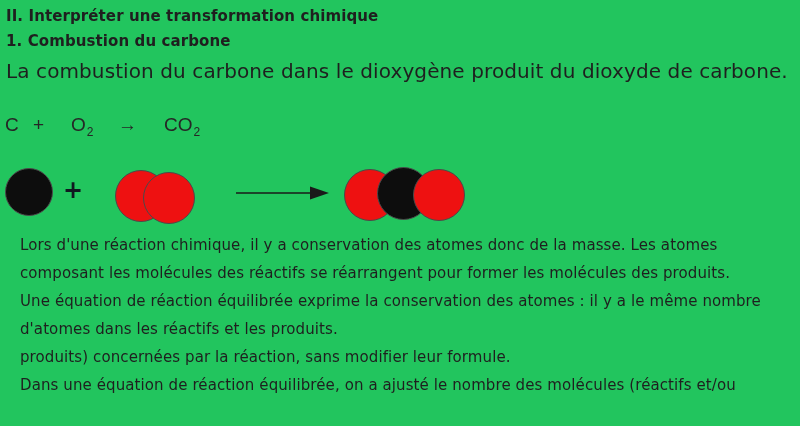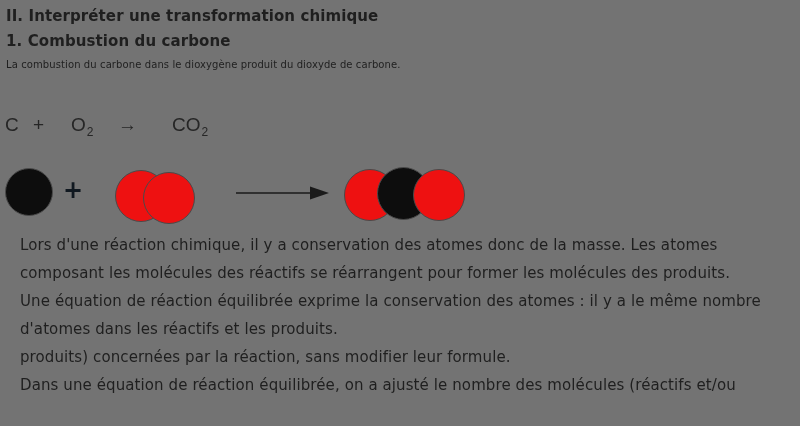--- a/index.html
+++ b/index.html
@@ -1,36 +1,36 @@
 <!DOCTYPE html>
 <html><head>
 <meta charset="utf-8">
 <style>
   * { margin: 0; padding: 0; box-sizing: border-box; }
   html, body { background: #ffffff; }
   .page {
     position: relative;
     width: 800px;
     height: 426px;
-    background: #737373;
+    background: #22c55e;
     font-family: "DejaVu Sans", "Liberation Sans", sans-serif;
     color: #1f1f1f;
     overflow: hidden;
   }
   .abs { position: absolute; }
   .heading {
     left: 6px;
     font-size: 15px;
     font-weight: 700;
     white-space: nowrap;
     letter-spacing: 0.1px;
   }
   .bodytext {
     left: 6px;
-    font-size: 10px;
+    font-size: 20px;
     white-space: nowrap;
     letter-spacing: 0.1px;
   }
   .h1 { top: 7px; }
   .h2 { top: 32px; text-align: right; }
   .intro { top: 59px; }
 
   
   .equation {
     top: 114px; left: 0; width: 800px; height: 32px;
@@ -46,21 +46,21 @@
   .eq-term sub-like, .eq-sub {
     font-size: 12px;
     position: relative;
     top: 5px;
     left: 1px;
   }
   .eq-c     { left: 5px; }
   .eq-plus  { left: 33px; }
   .eq-o2    { left: 71px; }
   .eq-arrow { left: 118px; }
-  .eq-co2   { left: 172px; }
+  .eq-co2   { left: 164px; }
 
   
   .diagram { top: 160px; left: 0; width: 800px; height: 70px; }
   .circle {
     position: absolute;
     border-radius: 50%;
     border: 1px solid #4a4a4a;
   }
   .atom-black { background: #0d0d0d; }
   .atom-red   { background: #ee1111; }

